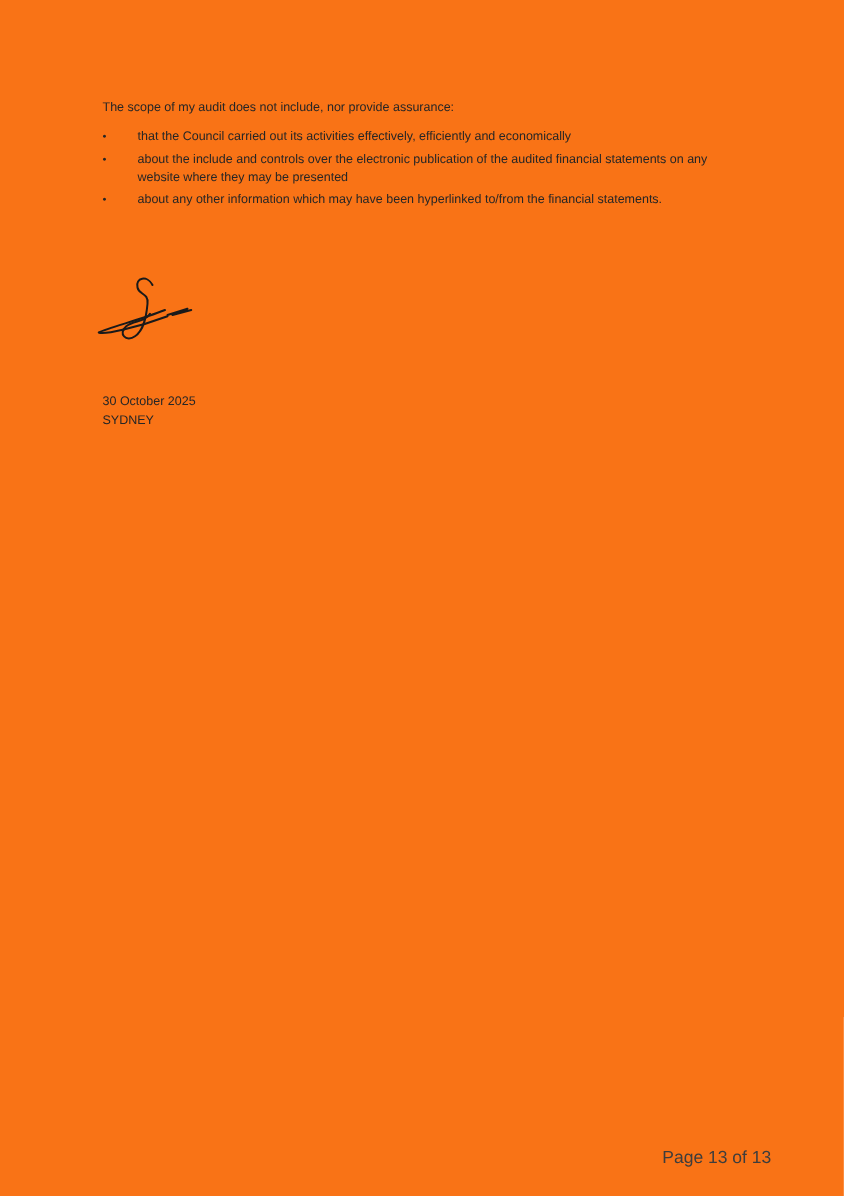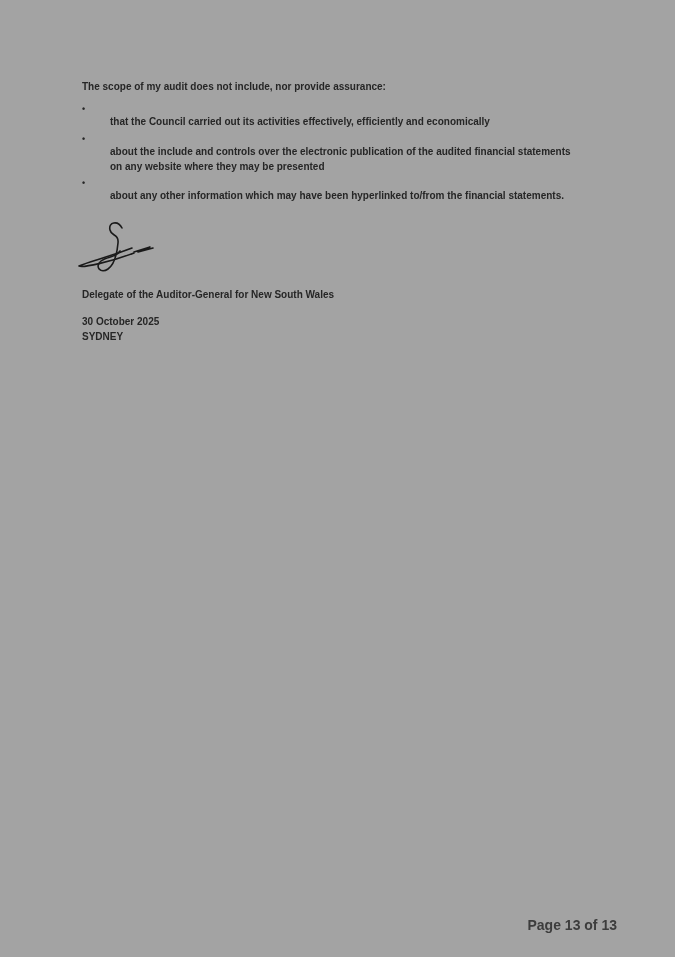--- a/index.html
+++ b/index.html
@@ -8,22 +8,21 @@
     height: 957px;
     background: #ffffff;
     font-family: "Liberation Sans", sans-serif;
     color: #262626;
     position: relative;
     overflow: hidden;
   }
   .page {
     position: absolute;
     inset: 0;
-    background: #a3a3a3;
-    font-weight: bold;
+    background: #f97316;
   }
   .intro {
     position: absolute;
     left: 82px;
     top: 79px;
     margin: 0;
     font-size: 10px;
     line-height: 15px;
   }
   .bullets {
@@ -41,21 +40,21 @@
     font-size: 10px;
     line-height: 15px;
     margin-bottom: 2.5px;
   }
   .marker {
     width: 28px;
     flex-shrink: 0;
     font-size: 9px;
     line-height: 15px;
   }
-  .btext { flex: 1; margin-top: 12px; }
+  .btext { flex: 1; }
   .signature-svg {
     position: absolute;
     left: 74px;
     top: 216px;
   }
   .sig-block {
     position: absolute;
     left: 82px;
     top: 287px;
     font-size: 10px;
@@ -100,21 +99,20 @@
     </li>
   </ul>
 
   <svg class="signature-svg" width="90" height="62" viewBox="0 0 90 62" fill="none" stroke="#1a1a1a" stroke-width="1.6" stroke-linecap="round" stroke-linejoin="round">
     <path d="M 48 12 C 44 4, 34 6, 36 14 C 37 20, 45 18, 44 27 C 43 38, 41 48, 34 53 C 27 58, 20 51, 27 45 C 33 40, 42 42, 46 35"></path>
     <path d="M 58 32 C 38 40, 13 46, 5 50 C 9 52, 36 46, 60 37"></path>
     <path d="M 60 36 L 76 31 L 64 36 L 79 32"></path>
   </svg>
 
   <div class="sig-block">
-    <p>Delegate of the Auditor-General for New South Wales</p>
   </div>
 
   <div class="date-block">
     <p>30 October 2025</p>
     <p>SYDNEY</p>
   </div>
 
   <div class="footer">Page 13 of 13</div>
 
 </div>

